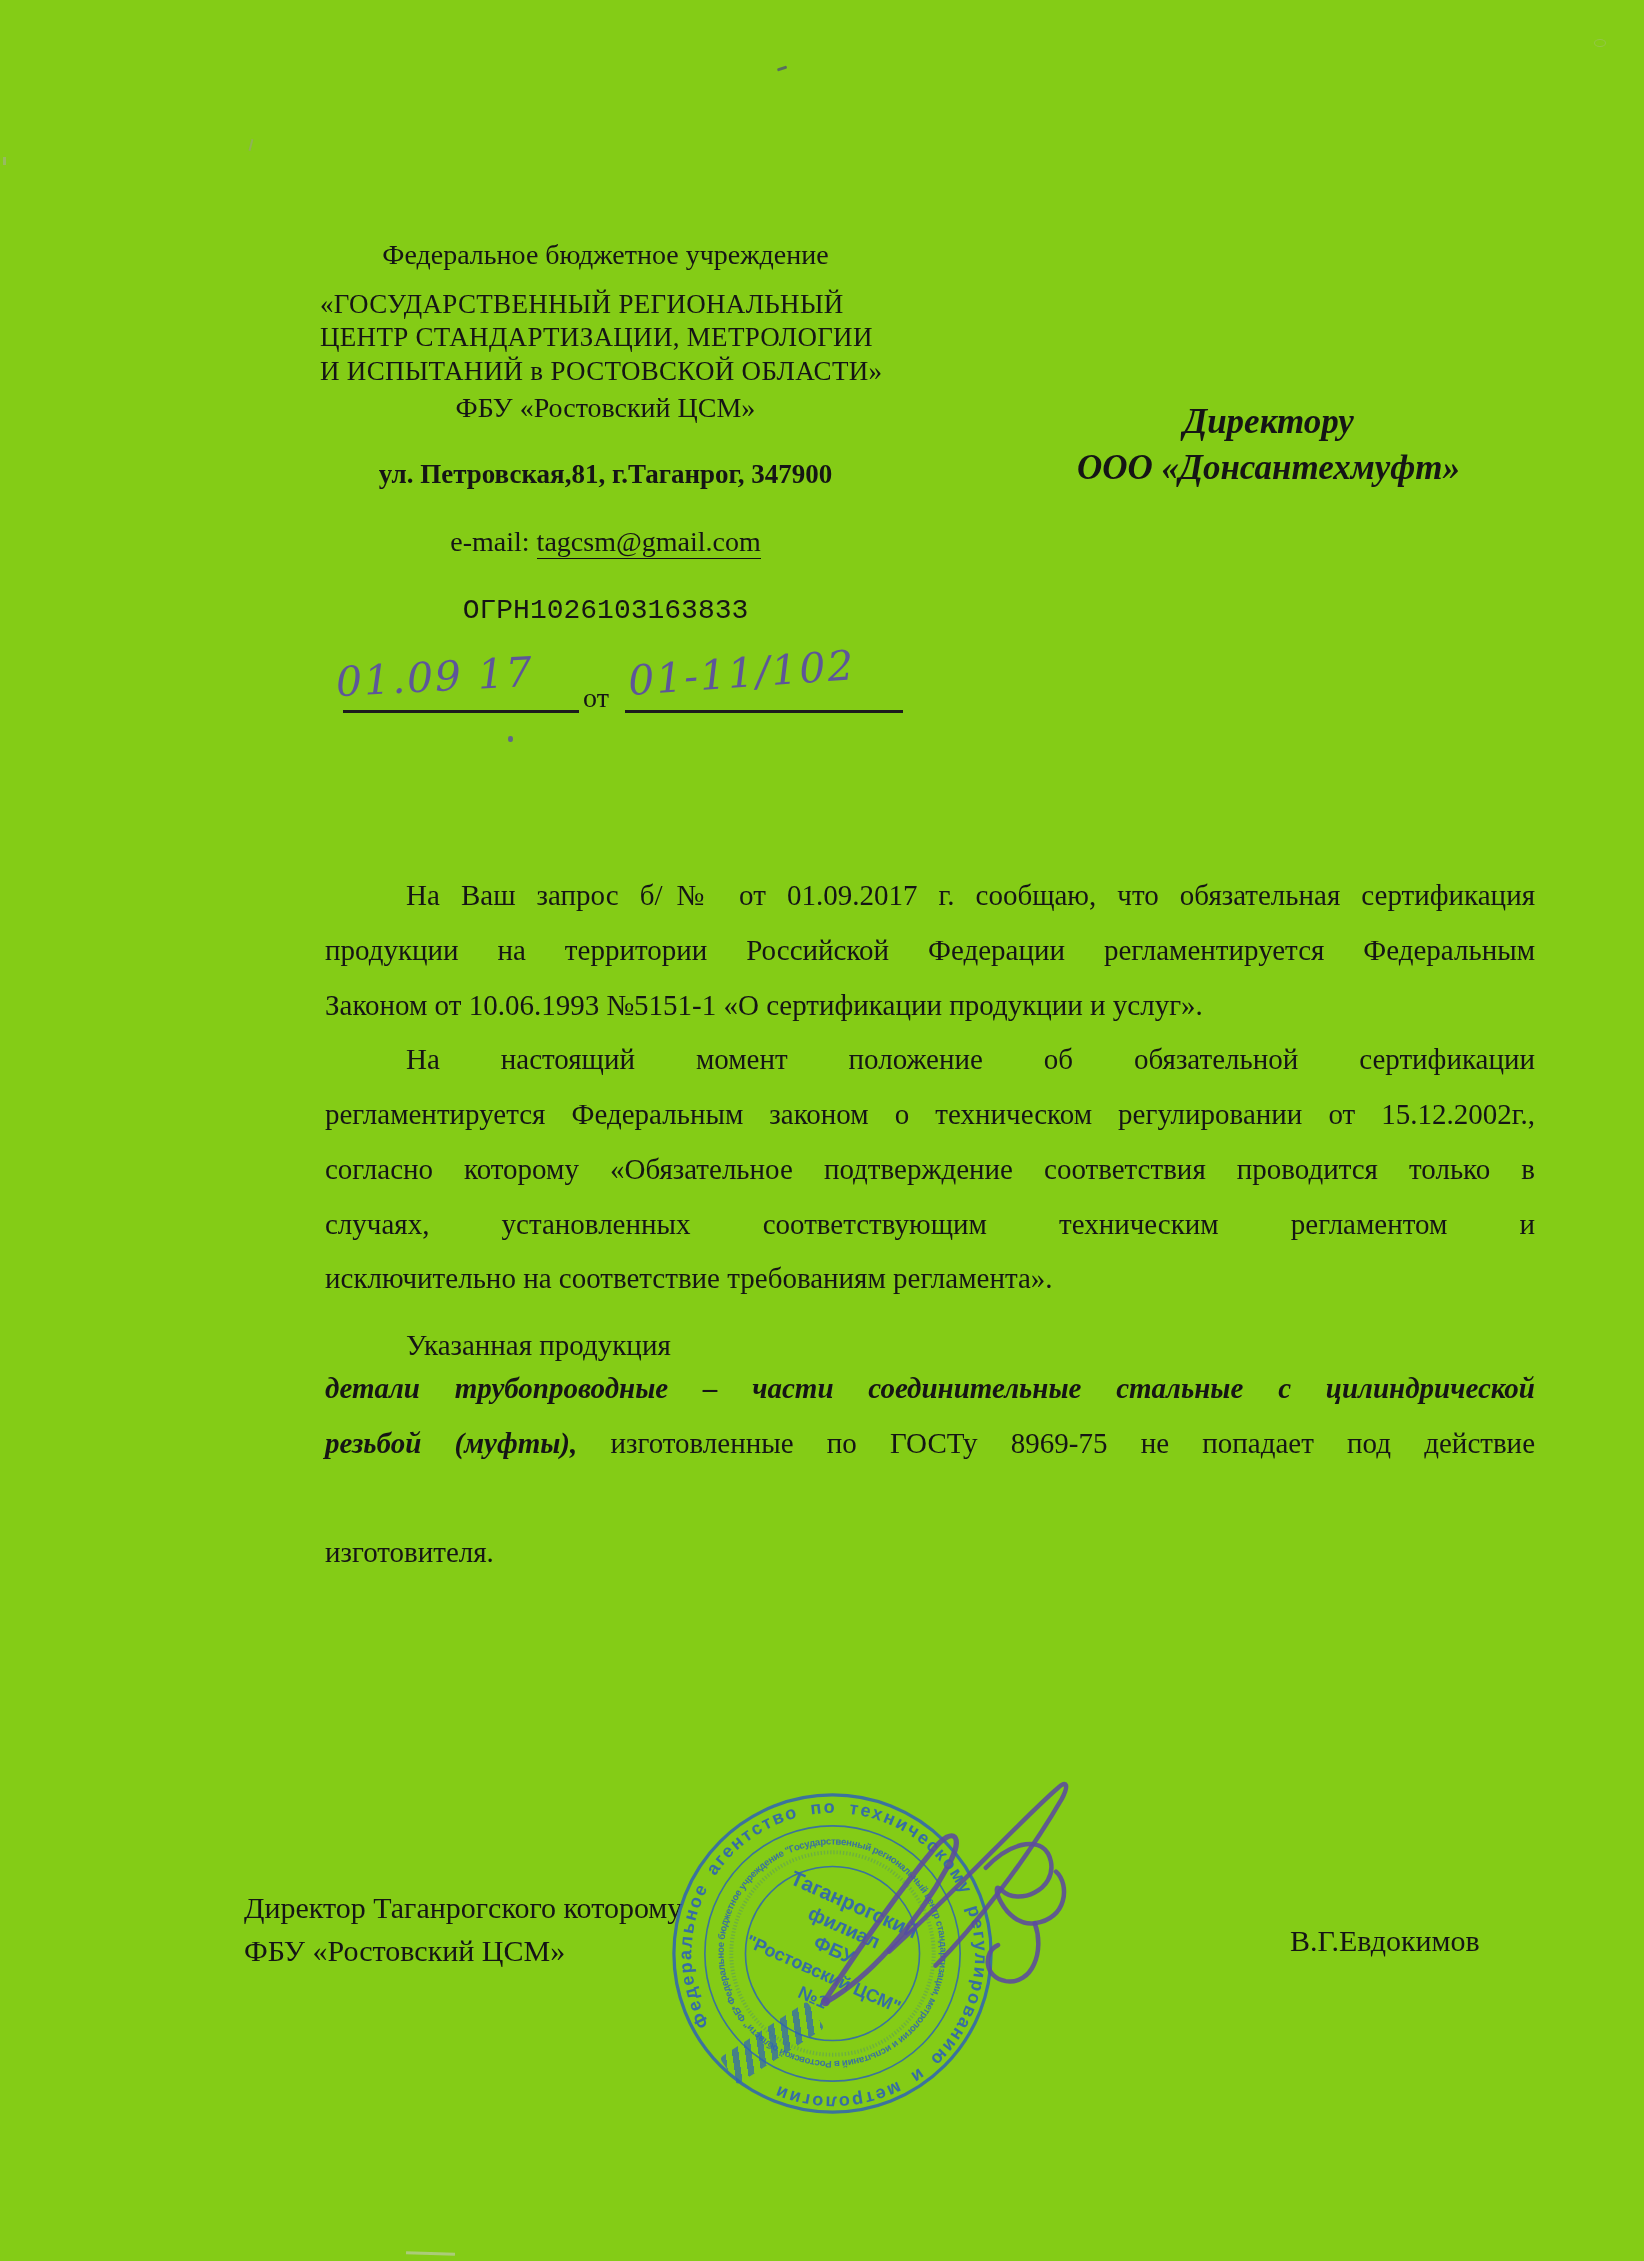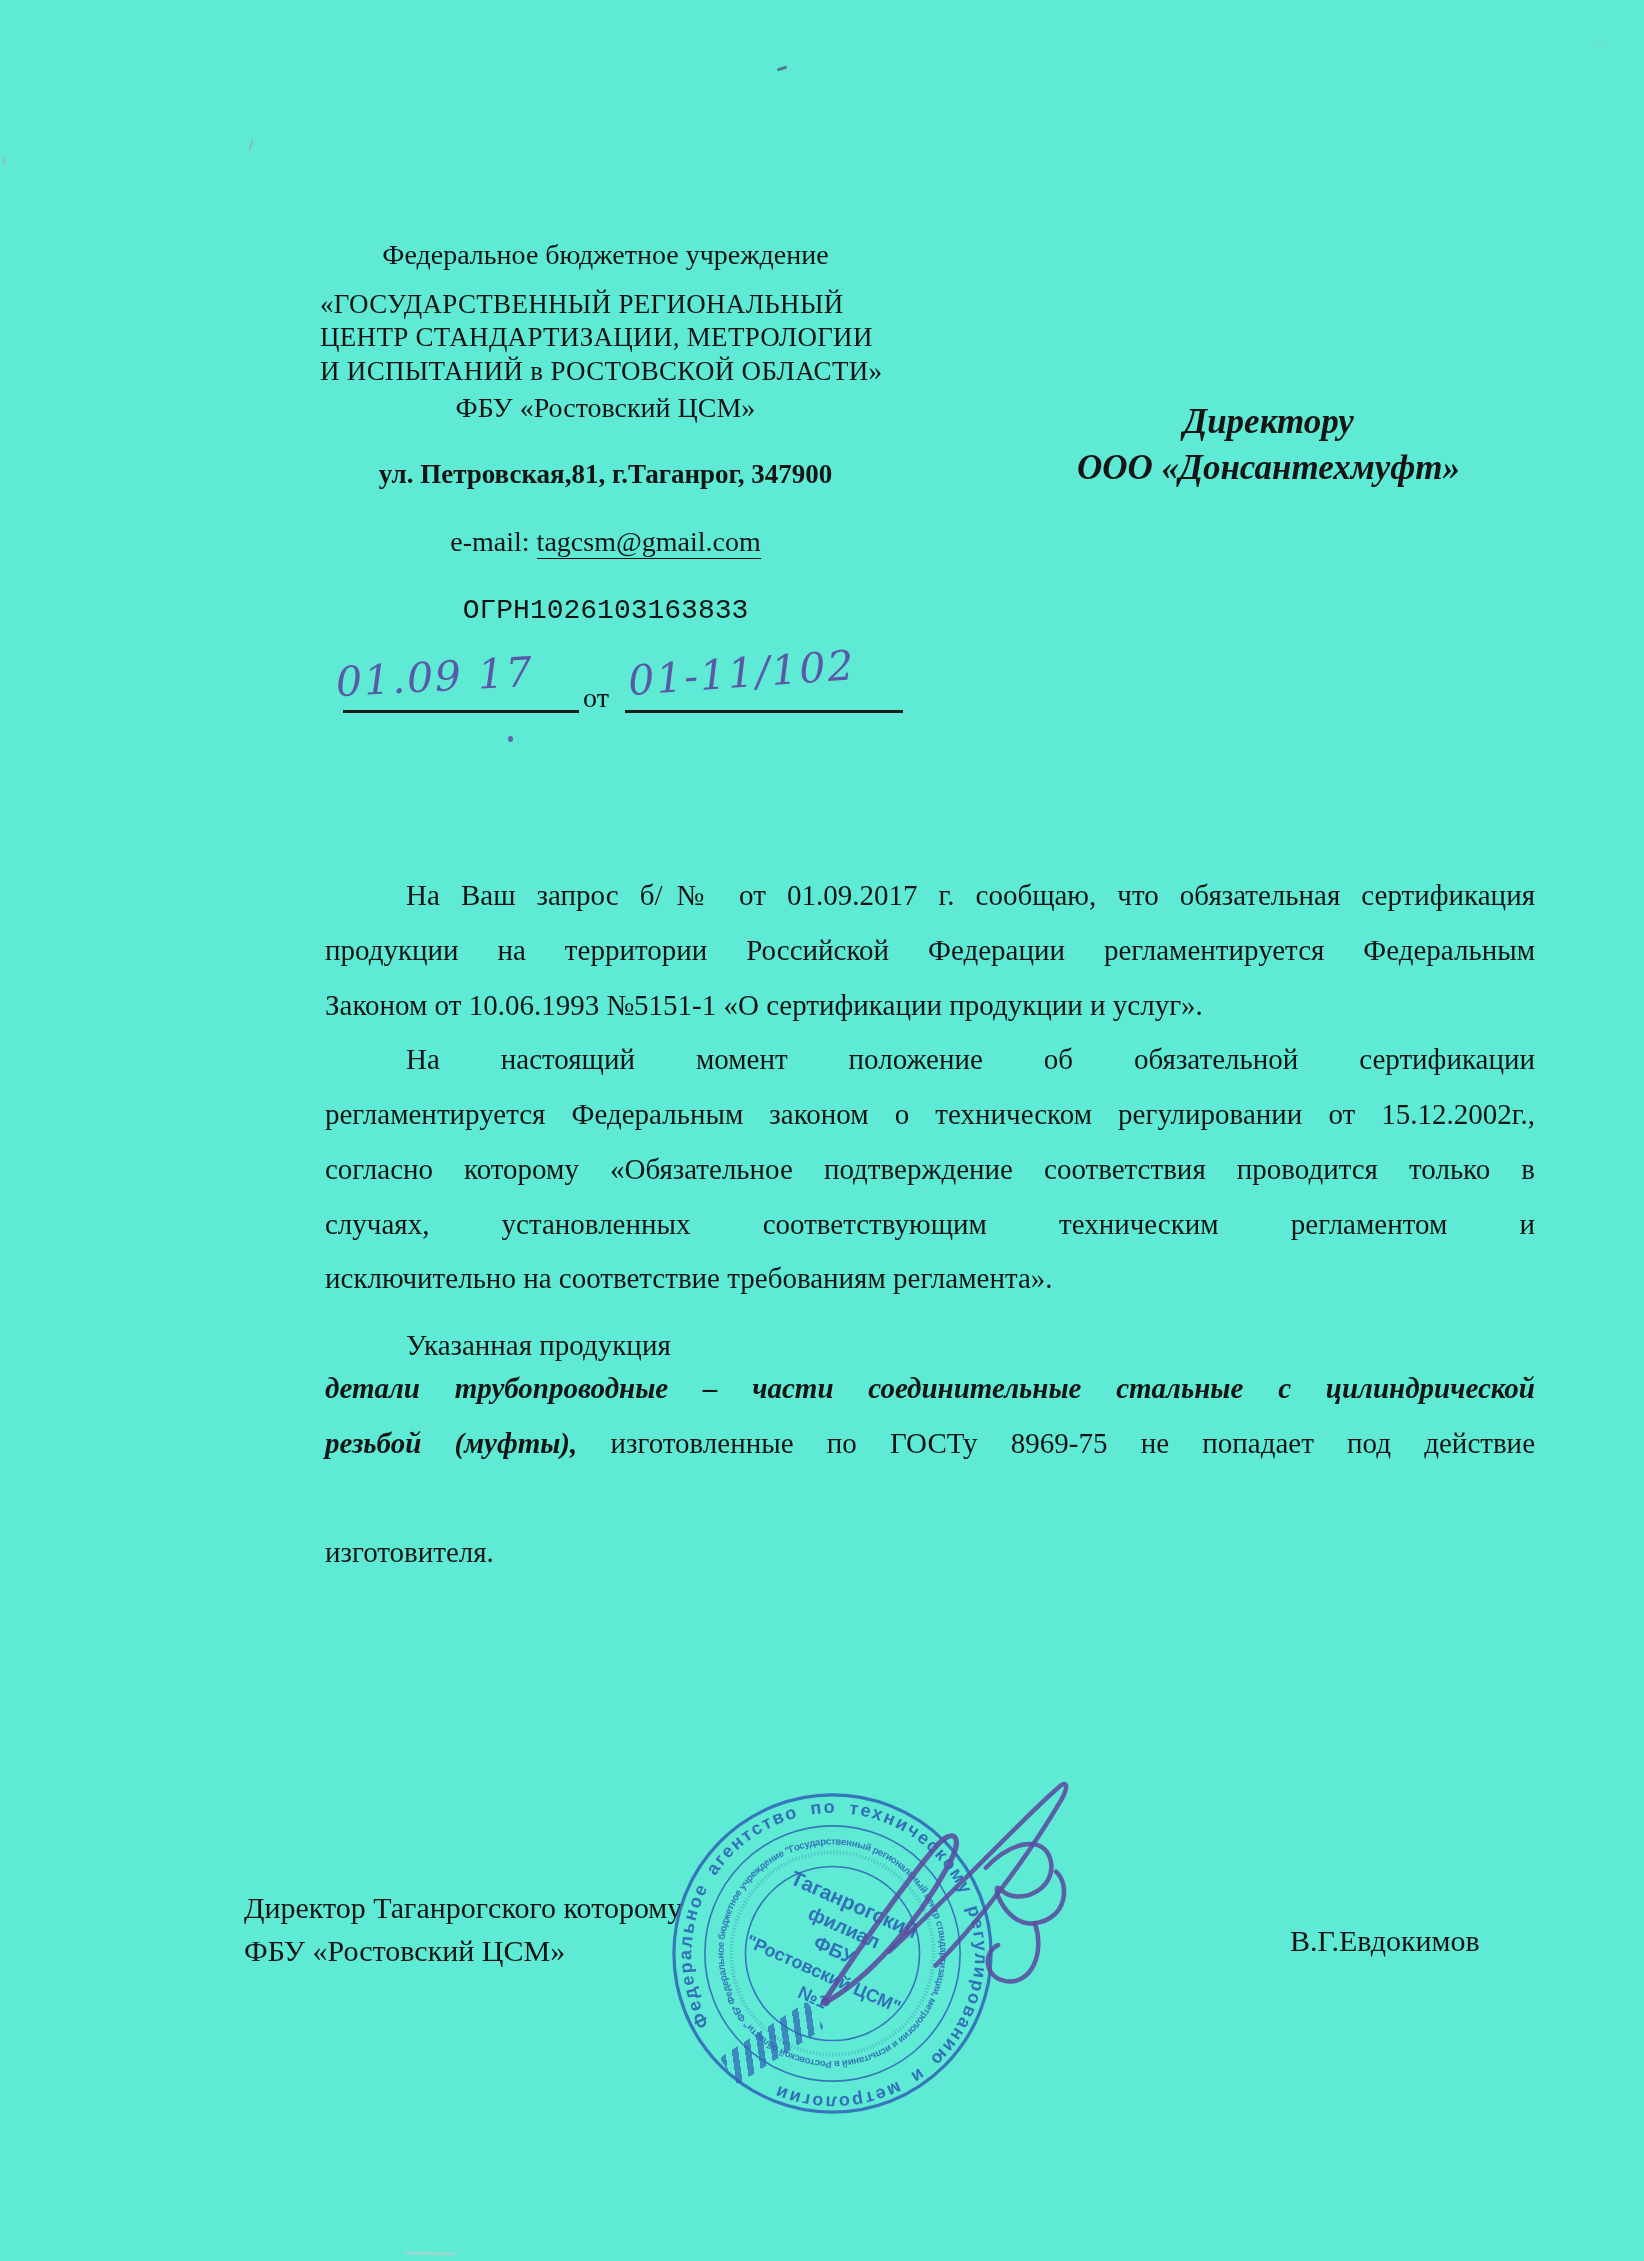--- a/index.html
+++ b/index.html
@@ -1,16 +1,16 @@
 <!DOCTYPE html>
 <html style="font-size:10.3px"><head>
 <meta charset="utf-8">
 <style>
   html,body{margin:0;padding:0;background:#e8e8e8;}
-  #page{position:relative;width:1644px;height:2261px;background:#5eead4;overflow:hidden;
+  #page{position:relative;width:1644px;height:2261px;background:#84cc16;overflow:hidden;
         font-family:"Liberation Serif", serif;color:#151515;}
   .abs{position:absolute;}
   
   #lh{left:277px;top:0;width:657px;}
   .lh-line{position:absolute;left:0;width:657px;text-align:center;white-space:nowrap;}
   .lh-caps{text-align:left;padding-left:43px;font-size:27px;letter-spacing:0.3px;}
   .b{font-weight:bold;}
   .bi{font-weight:bold;font-style:italic;}
   .email-u{border-bottom:1.9px solid #111;padding-bottom:1.3px;}
   

